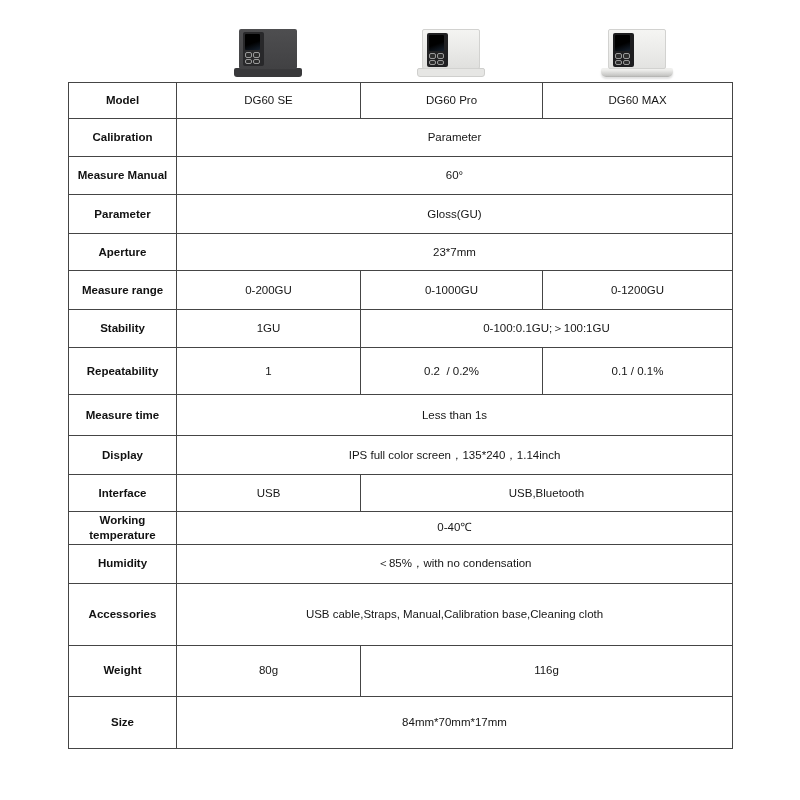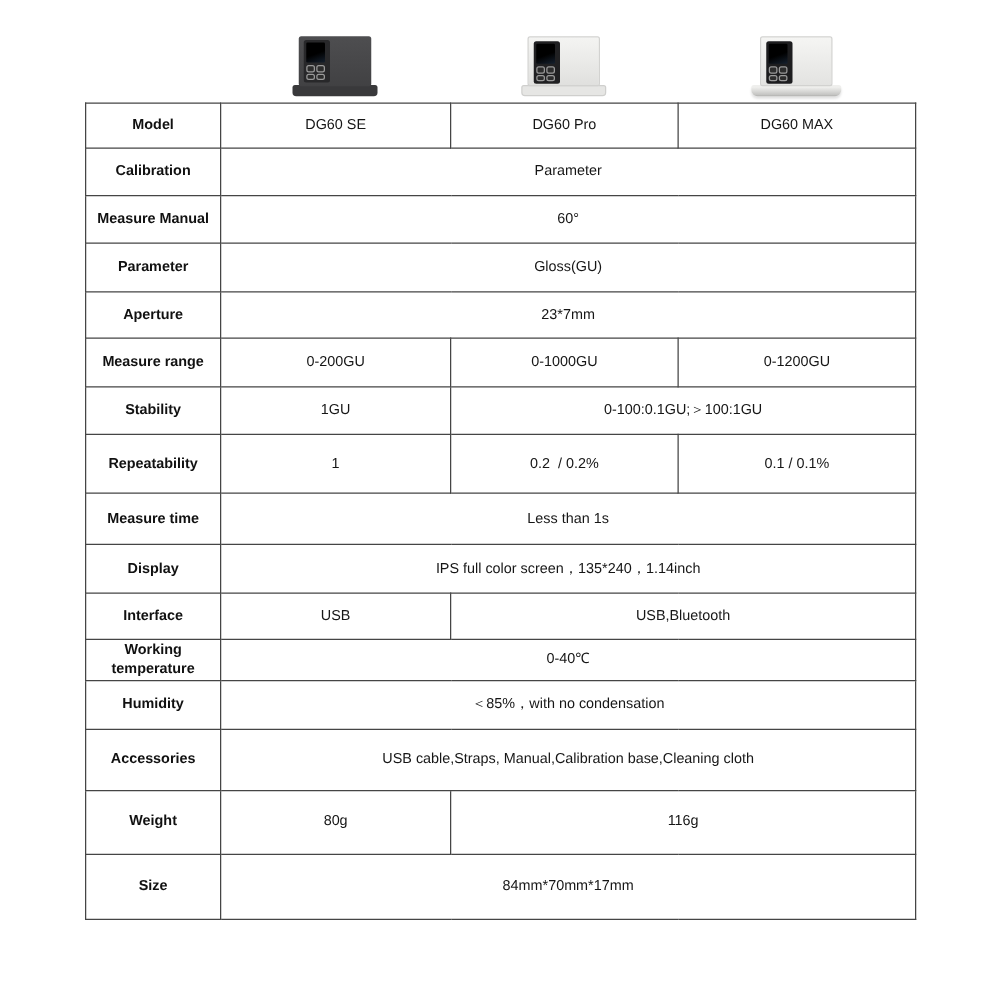--- a/index.html
+++ b/index.html
@@ -208,21 +208,21 @@
       <td colspan="2">USB,Bluetooth</td>
     </tr>
     <tr style="height:30px">
       <th>Working temperature</th>
       <td colspan="3">0-40℃</td>
     </tr>
     <tr style="height:39px">
       <th>Humidity</th>
       <td colspan="3">＜85%，with no condensation</td>
     </tr>
-    <tr style="height:49px">
+    <tr style="height:62px">
       <th>Accessories</th>
       <td colspan="3">USB cable,Straps, Manual,Calibration base,Cleaning cloth</td>
     </tr>
     <tr style="height:51px">
       <th>Weight</th>
       <td>80g</td>
       <td colspan="2">116g</td>
     </tr>
     <tr style="height:52px">
       <th>Size</th>

